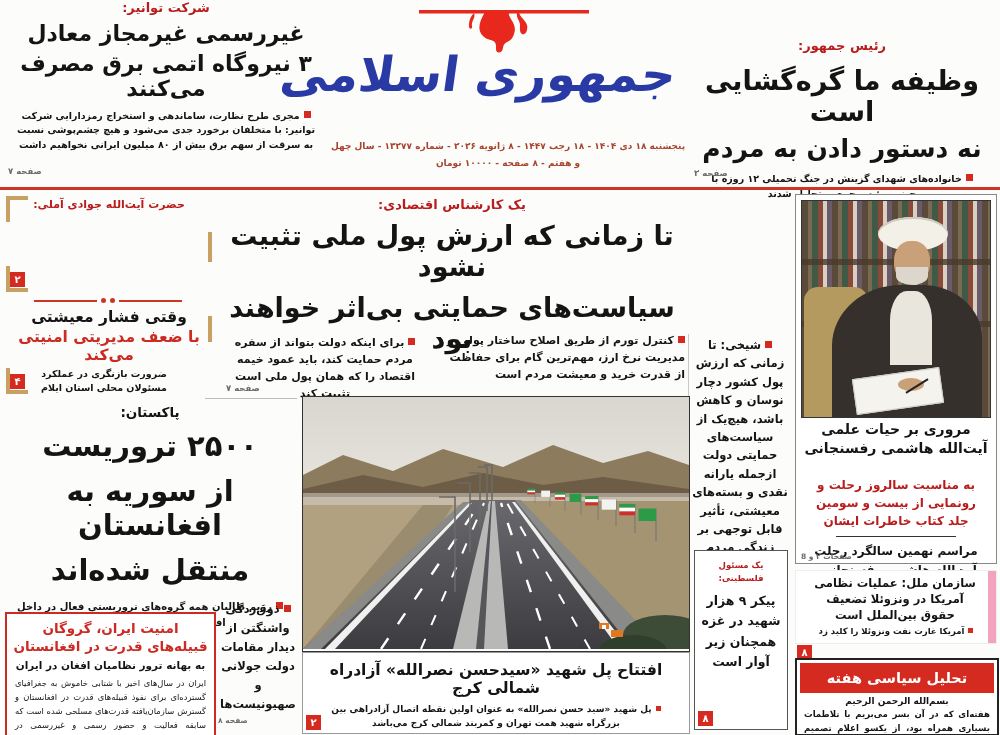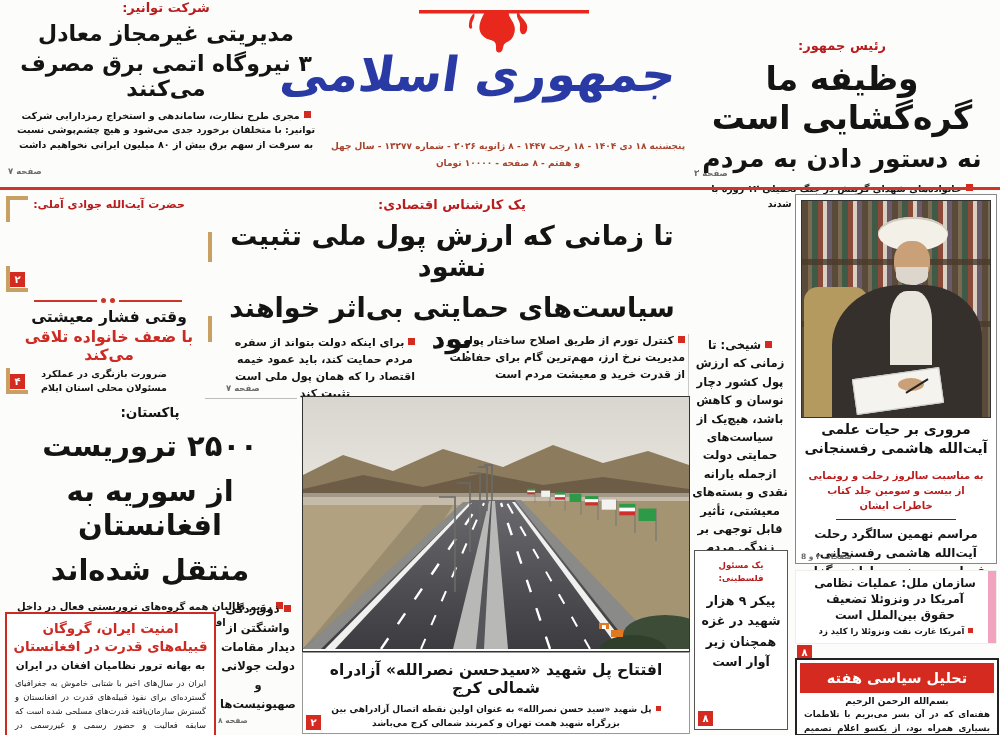--- a/index.html
+++ b/index.html
@@ -25,21 +25,21 @@
   .divider-dots .ln{flex:1;height:2px;background:#cc3527}
   .divider-dots .dot{width:5px;height:5px;border-radius:50%;background:#cc3527}
 </style>
 </head>
 <body>
 
 <div class="page">
 
   <div class="abs c" style="left:0;top:34;width:332px">
     <div class="b maroon" style="font-size:13px">شرکت توانیر:</div>
-    <div class="b" style="font-size:22px;margin-top:6px">مدیریتی غیرمجاز معادل</div>
+    <div class="b" style="font-size:22px;margin-top:6px">غیررسمی غیرمجاز معادل</div>
     <div class="b" style="font-size:22px;margin-top:5px">۳ نیروگاه اتمی برق مصرف می‌کنند</div>
     <div class="b" style="font-size:9.5px;line-height:1.5;margin:8px 14px 0">
       <span class="sq"></span><span>مجری طرح نظارت، ساماندهی و استخراج رمزدارایی شرکت توانیر: با متخلفان برخورد جدی می‌شود و هیچ چشم‌پوشی نسبت به سرقت از سهم برق بیش از ۸۰ میلیون ایرانی نخواهیم داشت</span>
     </div>
   </div>
   <span class="abs pageref" style="left:8px;top:166px">صفحه ۷</span>
 
   <div class="abs c" style="left:332px;top:4px;width:344px">
     <svg width="170" height="50" viewBox="0 0 170 50" style="display:block;margin:0 auto">
       <rect x="0" y="6" width="170" height="3.5" fill="#e8271d"></rect>
@@ -49,21 +49,21 @@
     </svg>
     <div class="b" style="font-size:48px;line-height:1.35;margin-top:-12px;color:#2a3aa5;transform:skewX(-8deg);white-space:nowrap">جمهوری اسلامی</div>
   </div>
 
   <div class="abs c b" style="left:330px;top:138px;width:356px;color:#a8432e;font-size:9px;line-height:1.9">
     <div>پنجشنبه ۱۸ دی ۱۴۰۴ - ۱۸ رجب ۱۴۴۷ - ۸ ژانویه ۲۰۲۶ - شماره ۱۳۲۷۷ - سال چهل و هفتم - ۸ صفحه - ۱۰۰۰۰ تومان</div>
   </div>
 
   <div class="abs c" style="left:688px;top:38px;width:308px">
     <div class="b maroon" style="font-size:13px">رئیس جمهور:</div>
-    <div class="b" style="font-size:33px;margin-top:6px">وظیفه ما گره‌گشایی است</div>
+    <div class="b" style="font-size:27px;margin-top:12px">وظیفه ما گره‌گشایی است</div>
     <div class="b" style="font-size:25px;margin-top:7px">نه دستور دادن به مردم</div>
     <div class="b" style="font-size:9.5px;line-height:1.55;margin:9px 10px 0">
       <span class="sq"></span><span>خانواده‌های شهدای گزینش در جنگ تحمیلی ۱۲ روزه با حضور رئیس جمهور تجلیل شدند</span>
     </div>
   </div>
   <span class="abs pageref" style="left:694px;top:168px">صفحه ۳</span>
 
   <div class="abs" style="left:0;top:187px;width:1000px;height:2.5px;background:#cc3527"></div>
 
   <div class="abs c" style="left:218px;top:197px;width:468px">
@@ -102,21 +102,21 @@
       <div class="abs" style="left:88px;bottom:52px;width:42px;height:74px;background:#e9e6de;border-radius:40% 40% 0 0"></div>
       <div class="abs" style="left:76px;top:16px;width:70px;height:34px;background:#f3f0e8;border-radius:50%;box-shadow:0 2px 0 #cfcabd inset"></div>
       <div class="abs" style="left:92px;top:40px;width:36px;height:42px;background:#c9a078;border-radius:45%"></div>
       <div class="abs" style="left:94px;top:66px;width:32px;height:18px;background:#dcd6cc;border-radius:0 0 50% 50%"></div>
       <div class="abs" style="left:52px;bottom:8px;width:86px;height:34px;background:#f5f3ee;transform:rotate(-8deg);border:1px solid #ccc"></div>
       <div class="abs" style="left:96px;bottom:26px;width:26px;height:13px;background:#c9a078;border-radius:50%"></div>
       <div class="abs" style="left:102px;bottom:30px;width:26px;height:2px;background:#222;transform:rotate(-32deg)"></div>
     </div>
     <div class="b c" style="font-size:14px;margin-top:226px">مروری بر حیات علمی</div>
     <div class="b c" style="font-size:14px;margin-top:3px">آیت‌الله هاشمی رفسنجانی</div>
-    <div class="b c maroon" style="font-size:10px;line-height:1.5;margin:12px 10px 0">به مناسبت سالروز رحلت و رونمایی از بیست و سومین جلد کتاب خاطرات ایشان</div>
+    <div class="b c maroon" style="font-size:12px;line-height:1.5;margin:20px 10px 0">به مناسبت سالروز رحلت و رونمایی از بیست و سومین جلد کتاب خاطرات ایشان</div>
     <div style="width:120px;height:1px;background:#333;margin:6px auto 0"></div>
     <div class="b c" style="font-size:12px;line-height:1.55;margin:5px 8px 0">مراسم نهمین سالگرد رحلت آیت‌الله هاشمی رفسنجانی، فردا در حسینیه جماران برگزار می‌شود</div>
     <span class="abs pageref" style="left:5px;bottom:2px;font-size:7.5px">صفحات ۲ و 8</span>
   </div>
 
   <div class="abs" style="left:795px;top:570px;width:200px;height:72px;background:#fff;border:1px solid #eee">
     <div class="abs" style="right:0;top:0;bottom:0;width:8px;background:#f2a3c0"></div>
     <div class="b c" style="font-size:11.5px;line-height:1.4;margin:4px 14px 0 12px">سازمان ملل: عملیات نظامی آمریکا در ونزوئلا تضعیف حقوق بین‌الملل است</div>
     <div class="b c" style="font-size:8.5px;margin-top:3px">
       <span class="sq" style="width:5px;height:5px"></span><span>آمریکا غارت نفت ونزوئلا را کلید زد</span>
@@ -142,21 +142,21 @@
     <div class="ln"></div>
       <div class="dot"></div>
       <div class="dot"></div>
       <div class="ln"></div>
   </div>
 
   <div class="abs" style="left:6px;top:308px;width:206px;height:86px">
     <div class="bracket bk-bl" style="left:0;bottom:0"></div>
     <div class="bracket bk-r" style="right:0;top:8px;height:26px;width:6px"></div>
     <div class="b c" style="font-size:15.5px">وقتی فشار معیشتی</div>
-    <div class="b c red" style="font-size:15.5px;margin-top:2px">با ضعف خانواده تلاقی می‌کند</div>
+    <div class="b c red" style="font-size:15.5px;margin-top:2px">با ضعف مدیریتی امنیتی می‌کند</div>
     <div class="b c" style="font-size:9.5px;line-height:1.5;margin:3px 26px 0 16px">ضرورت بازنگری در عملکرد مسئولان محلی استان ایلام</div>
   </div>
   <span class="badge" style="left:10px;top:374px">۴</span>
 
   <div class="abs c" style="left:0;top:404px;width:300px">
     <div class="b" style="font-size:13.5px">پاکستان:</div>
     <div class="b" style="font-size:29px;margin-top:9px">۲۵۰۰ تروریست</div>
     <div class="b" style="font-size:29px;margin-top:11px">از سوریه به افغانستان</div>
     <div class="b" style="font-size:29px;margin-top:11px">منتقل شده‌اند</div>
     <div class="b" style="font-size:10px;line-height:1.55;margin:12px 8px 0">

